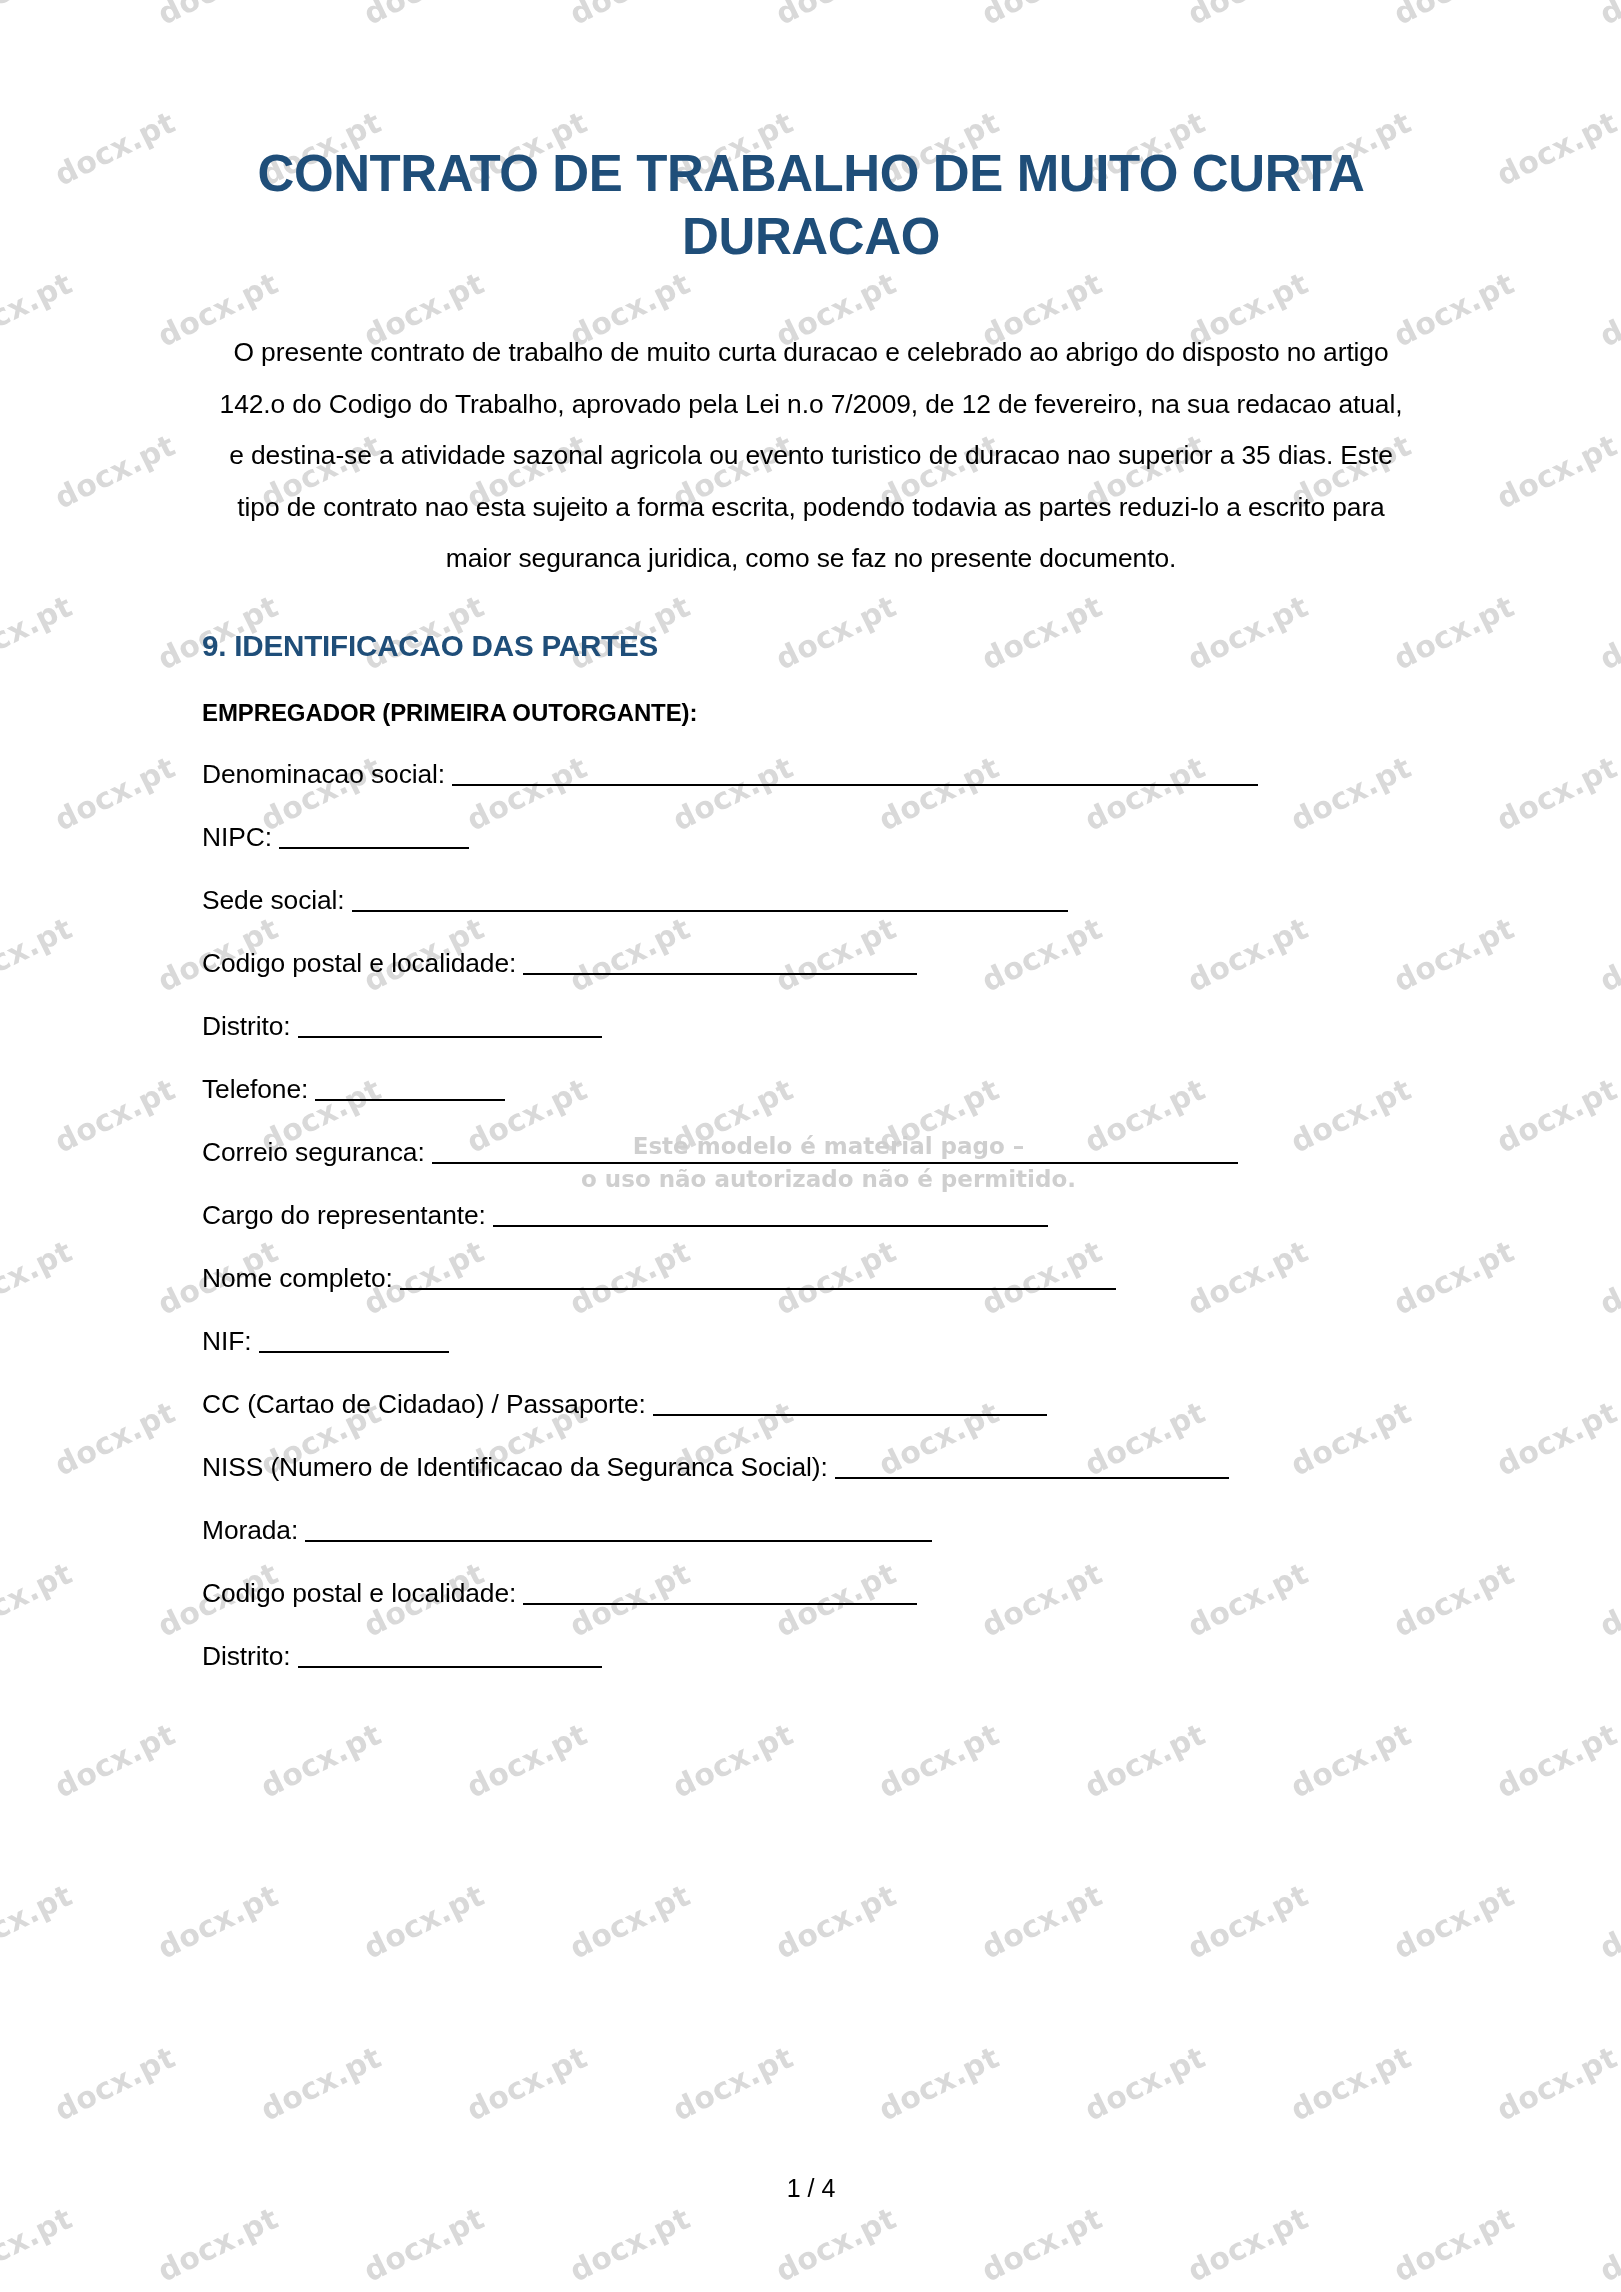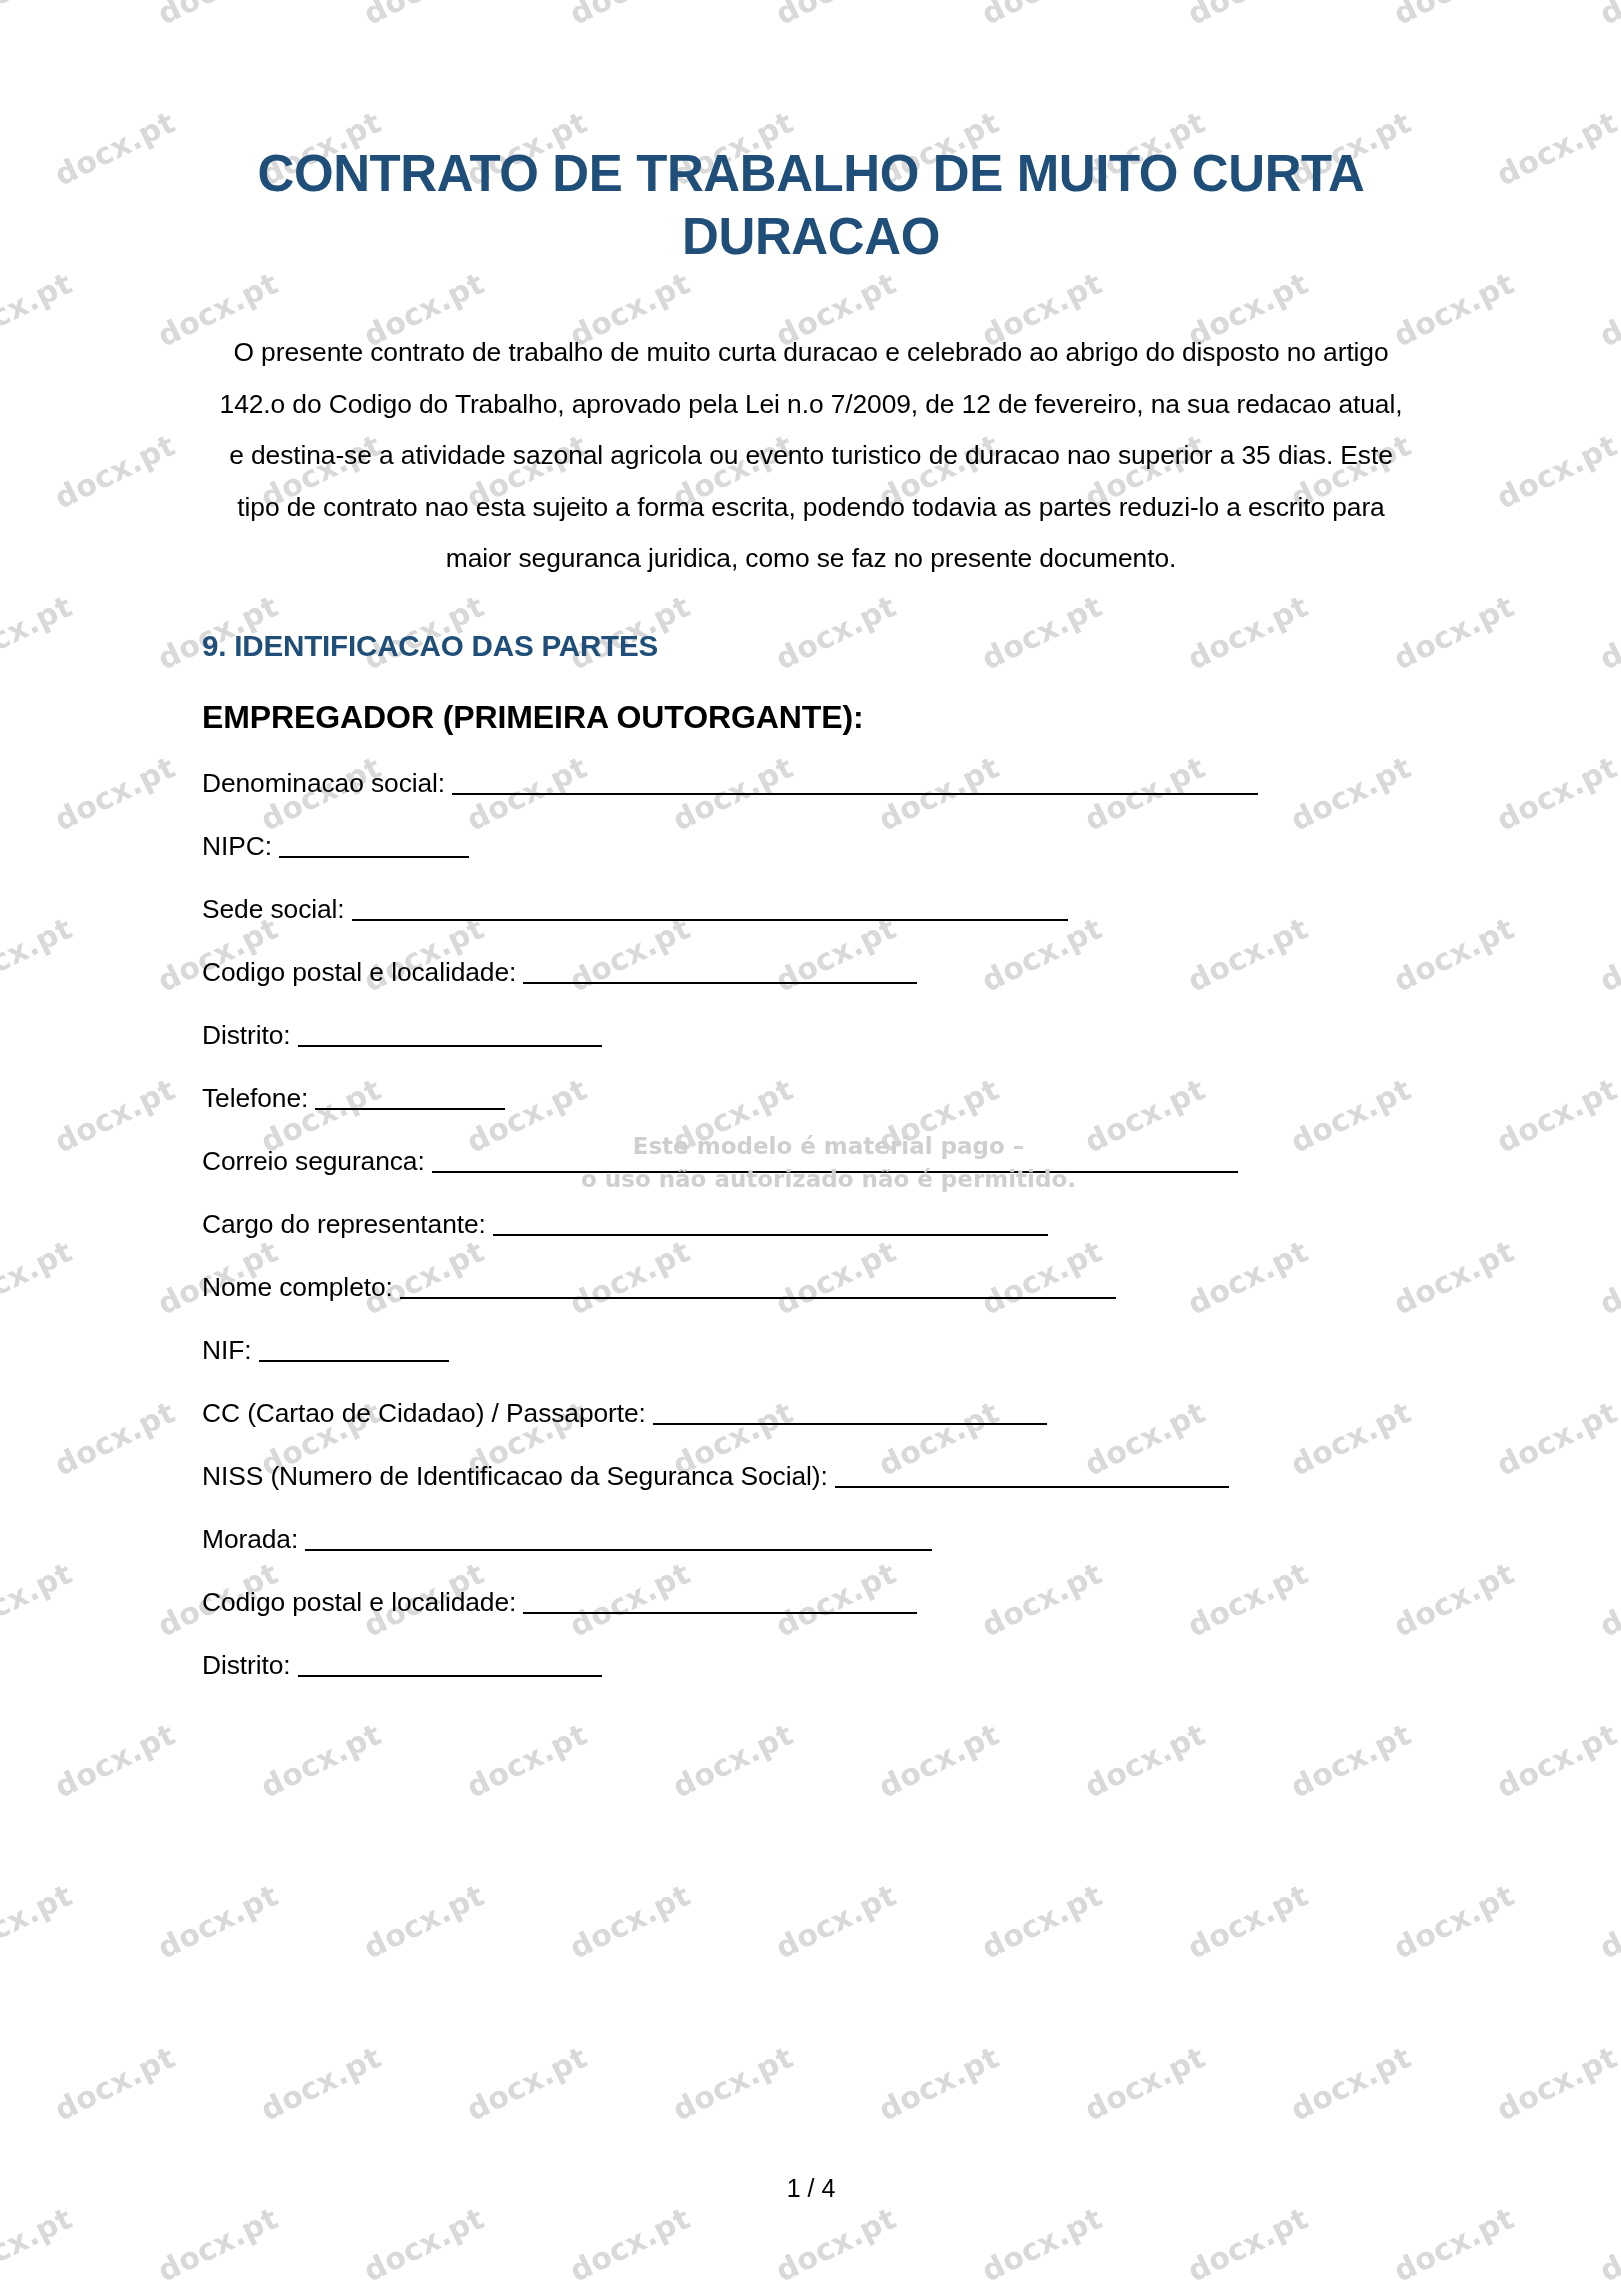--- a/index.html
+++ b/index.html
@@ -74,21 +74,21 @@
     color: #1f4e79;
     font-weight: 700;
     font-size: 29.6px;
     margin: 0;
     padding-top: 32px;
     letter-spacing: -0.2px;
   }
 
   .party-heading {
     font-weight: 700;
-    font-size: 32px;
+    font-size: 24px;
     color: #000;
     margin: 0;
     padding-top: 36px;
     letter-spacing: -0.1px;
   }
 
   .field-row {
     font-size: 26.4px;
     color: #000;
     margin: 0;

